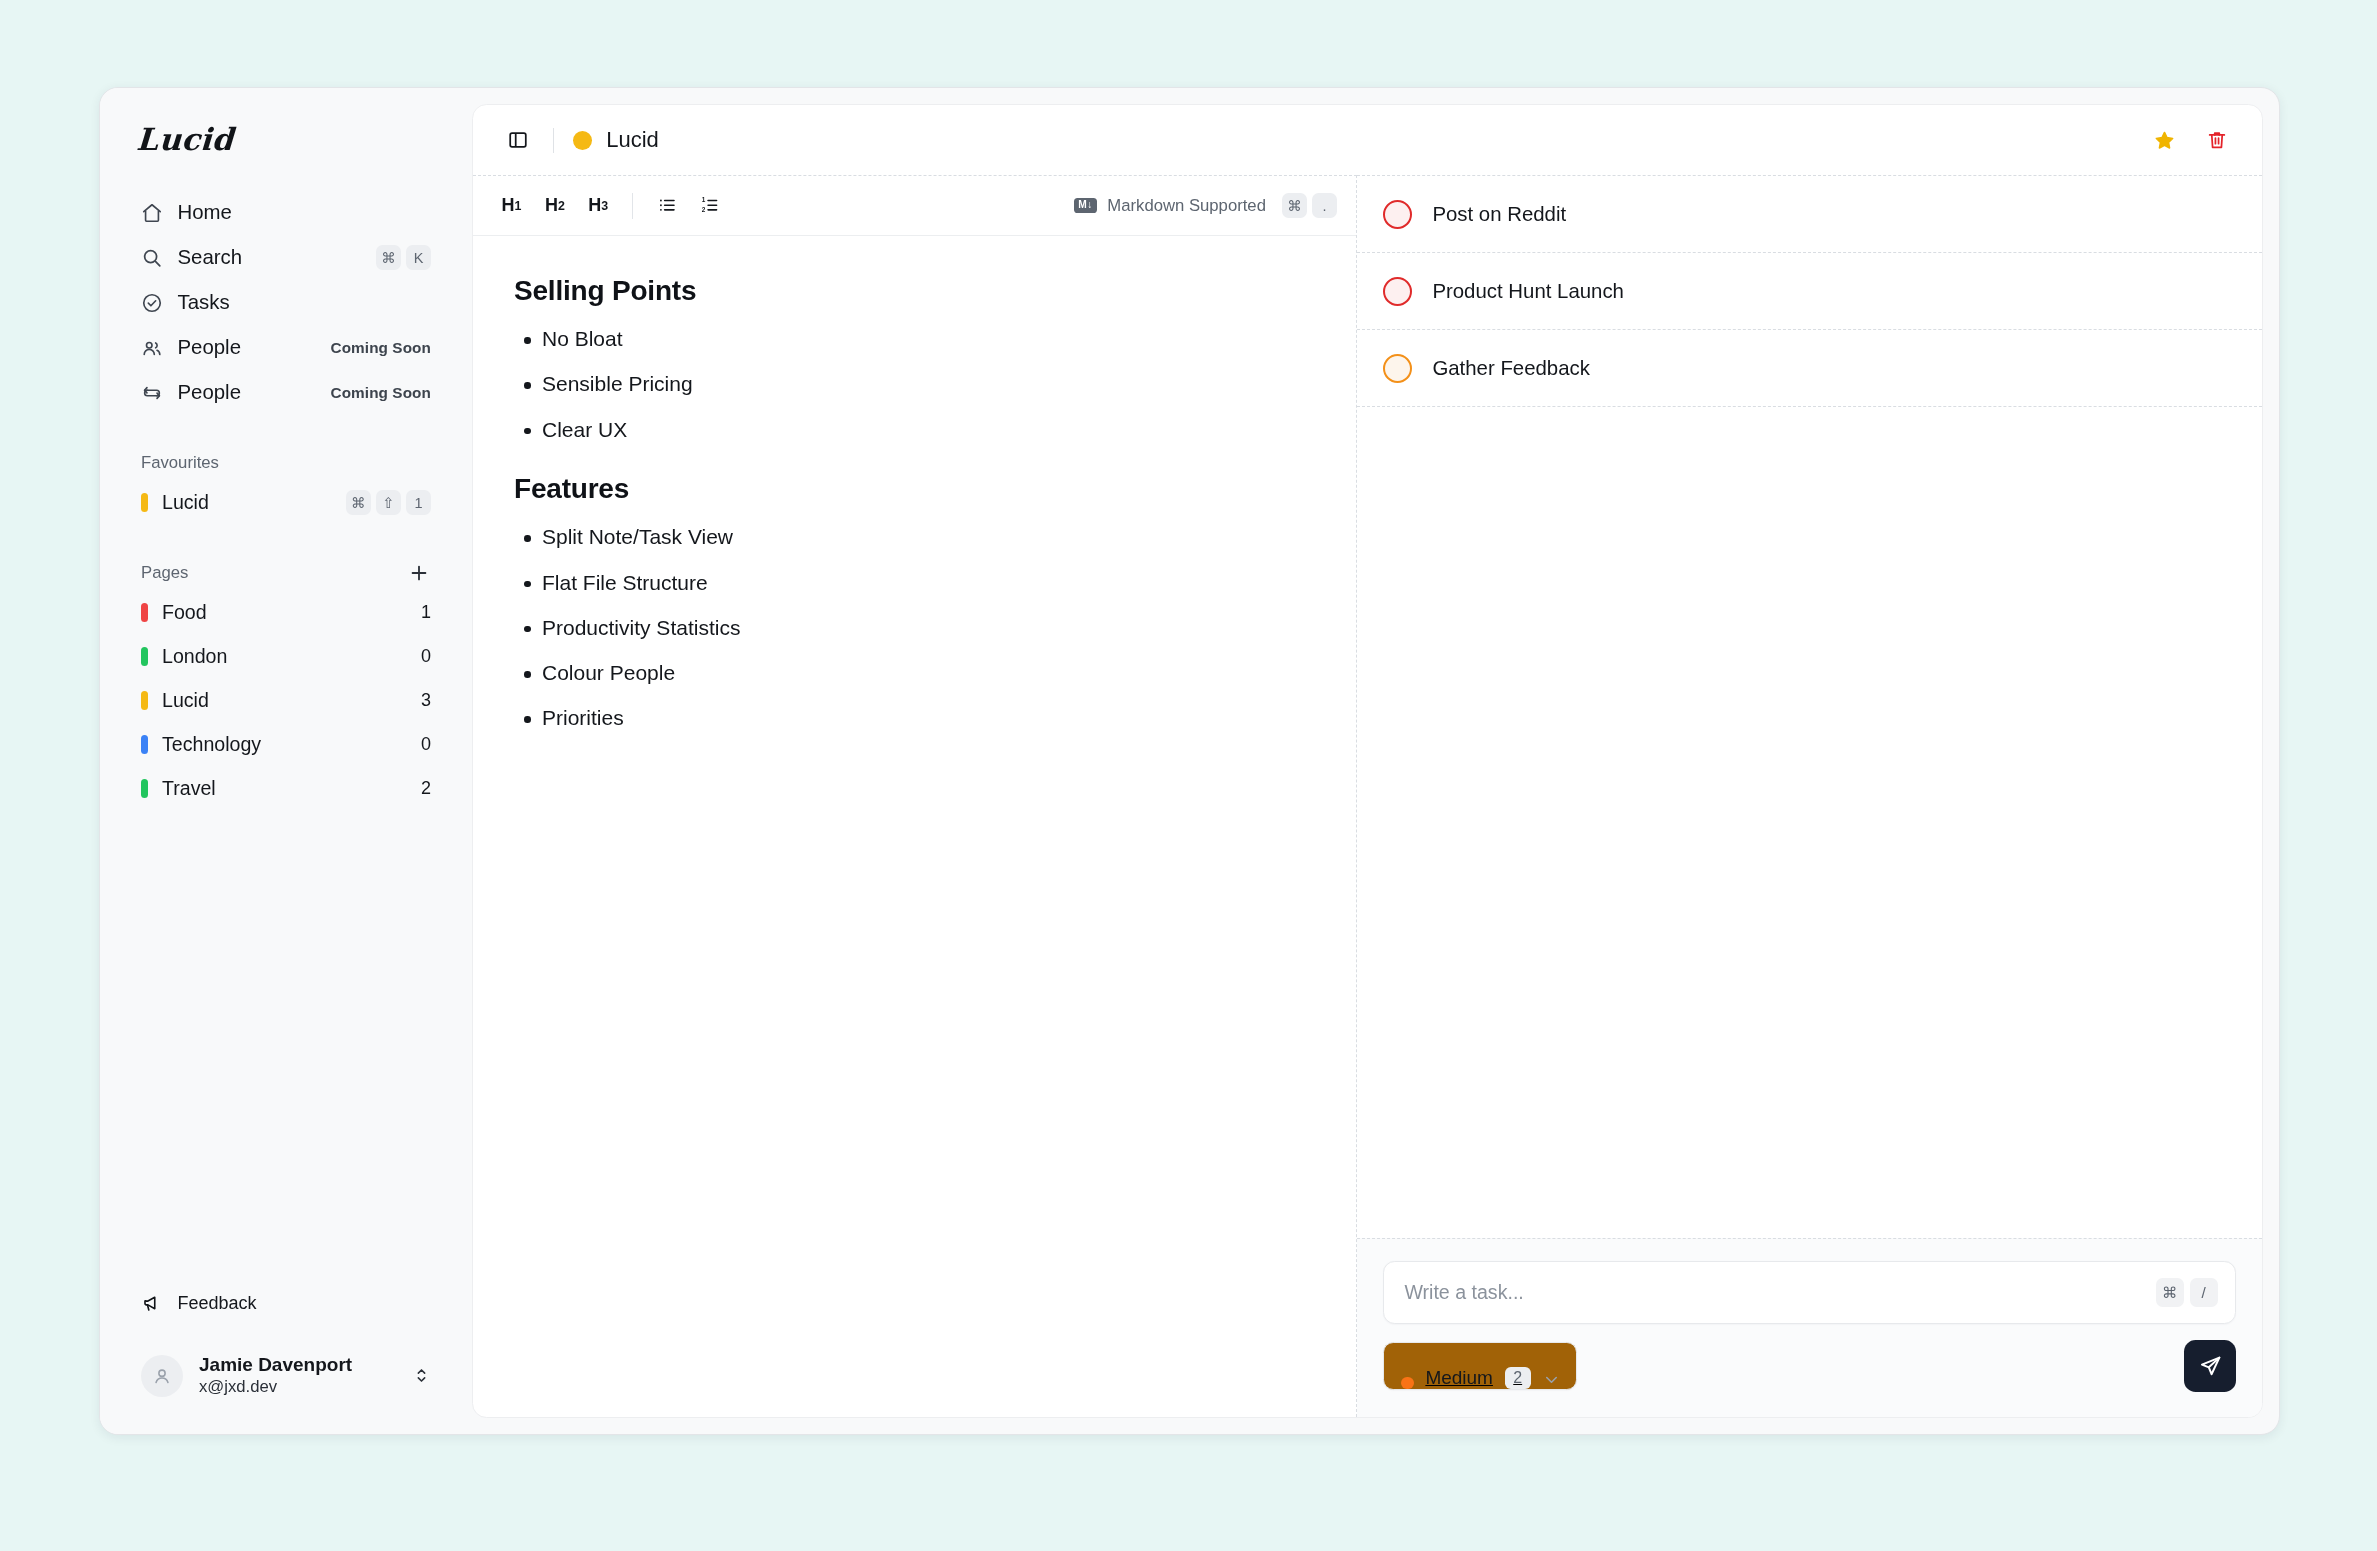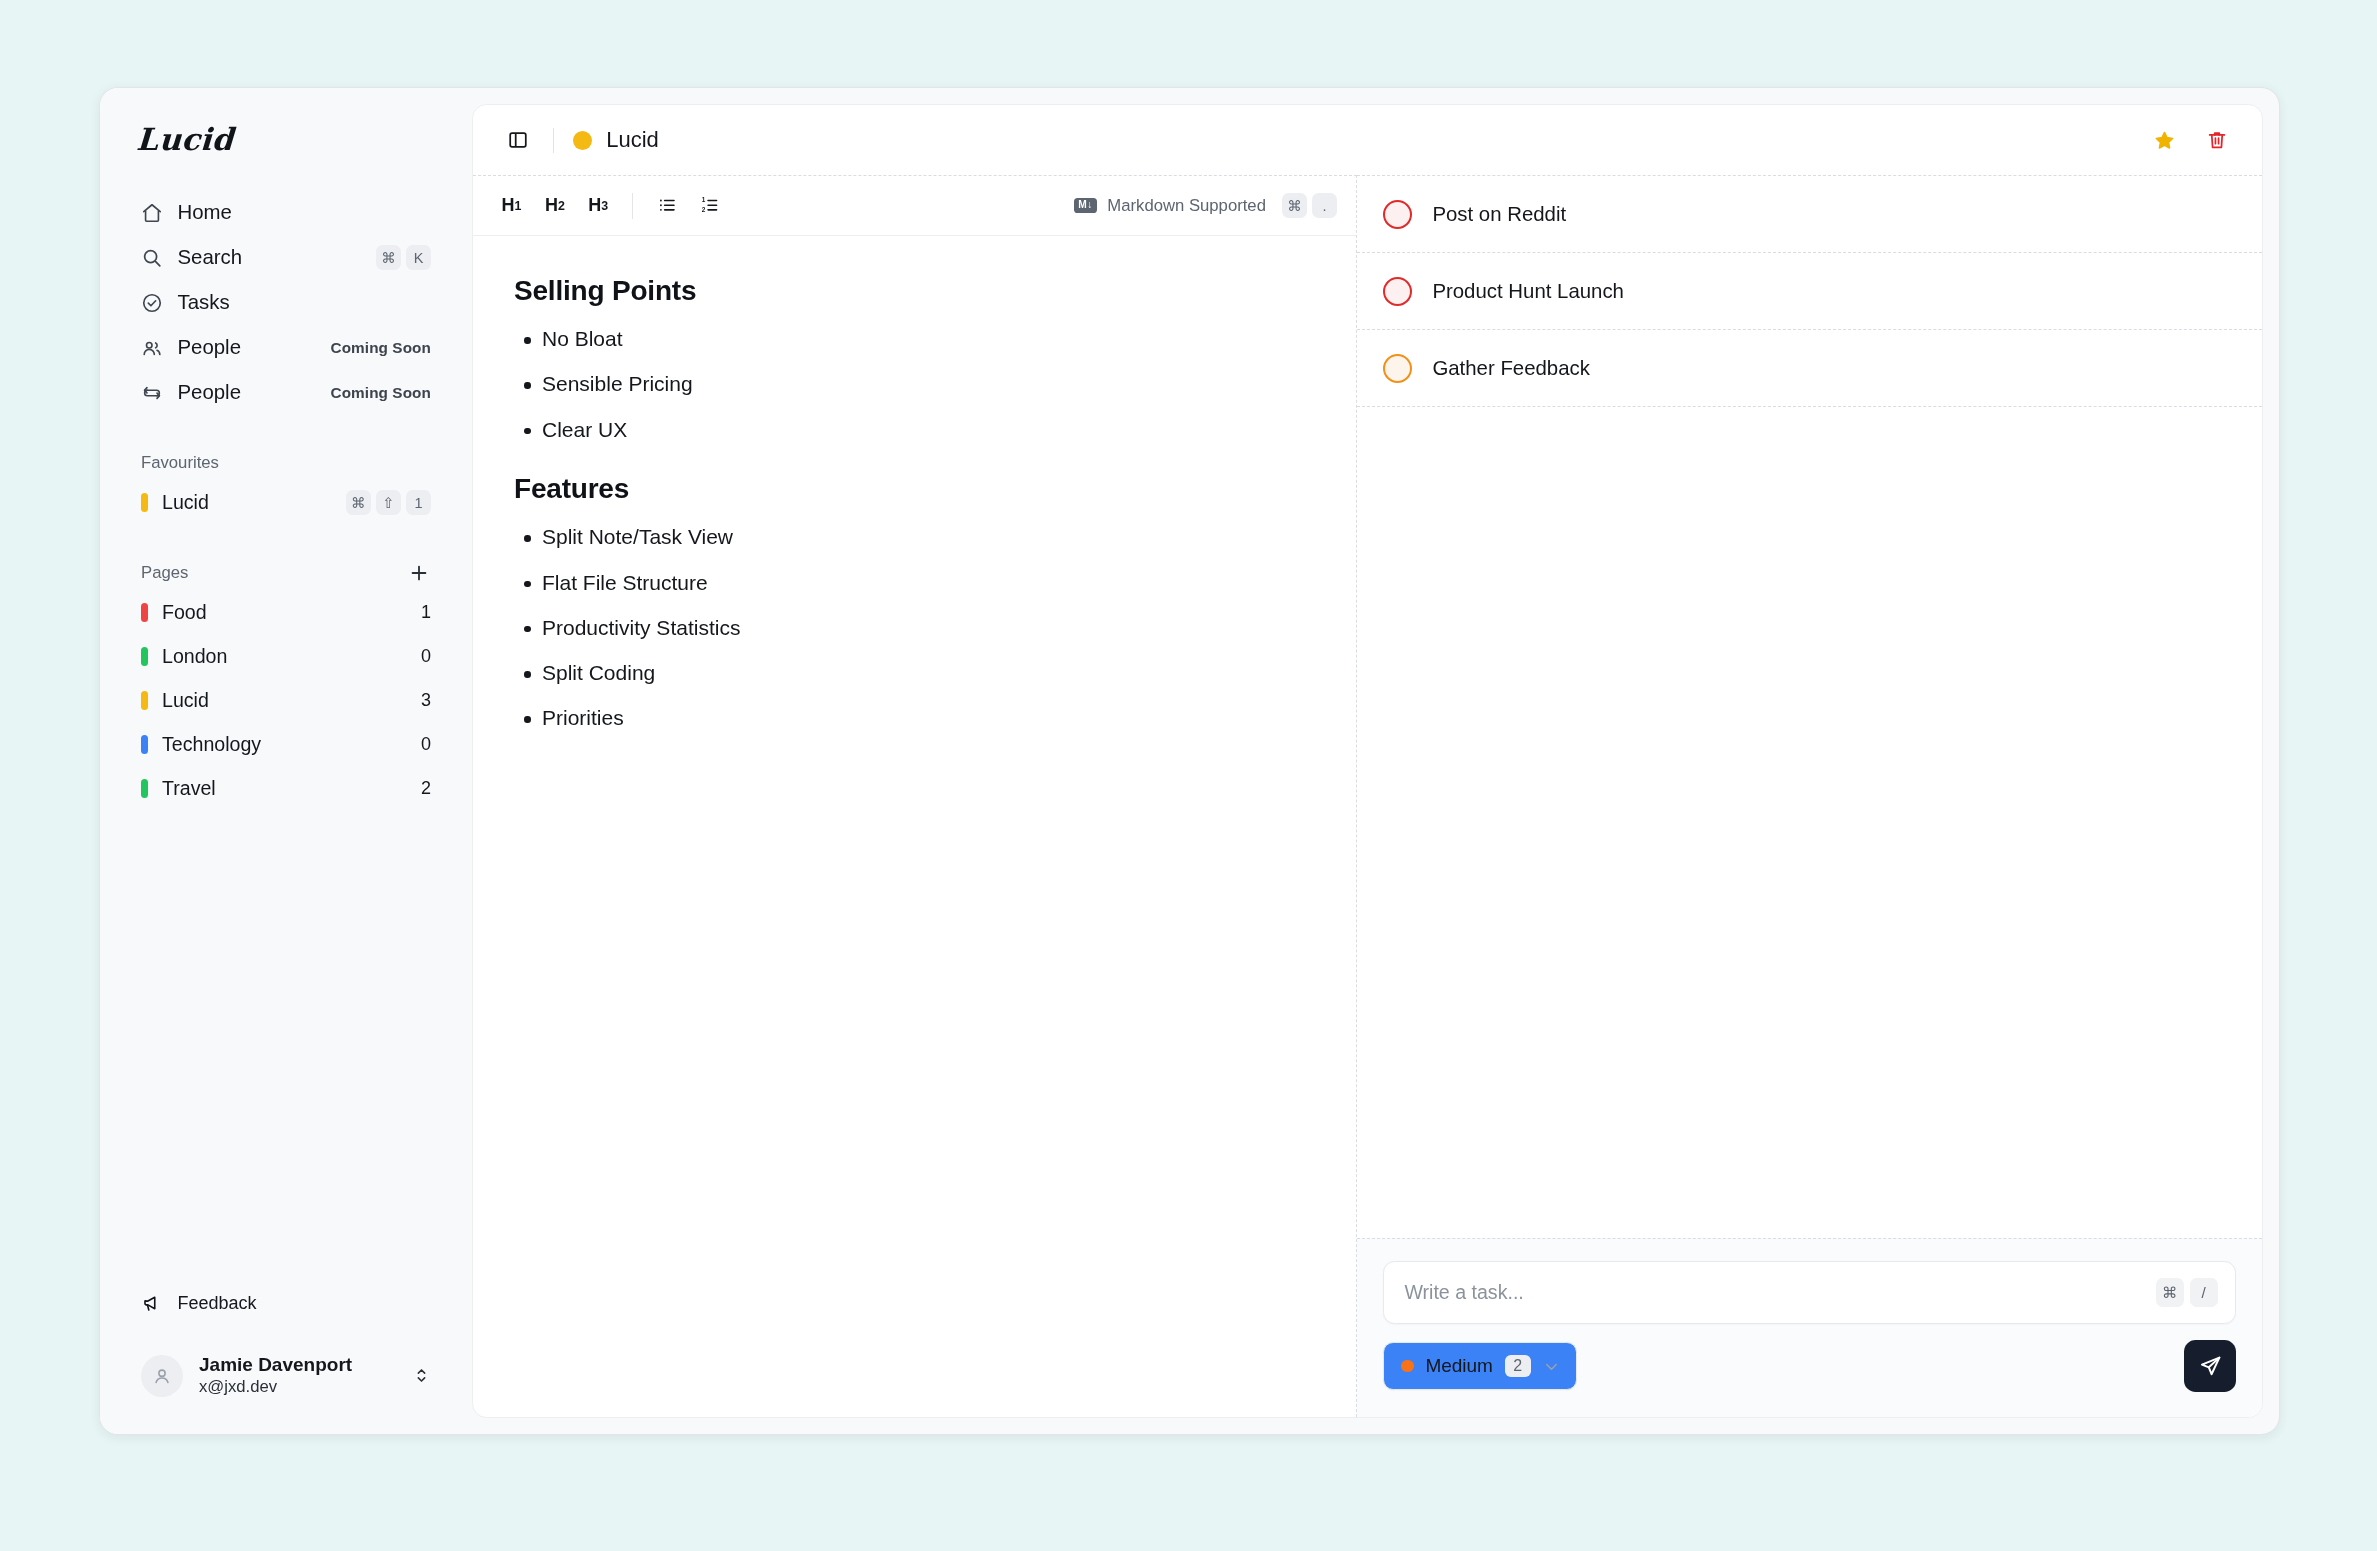--- a/index.html
+++ b/index.html
@@ -282,28 +282,29 @@
     background: #f1f2f4; border-radius: 6.5px;
     display: flex; align-items: center; justify-content: center;
     font-size: 15.3px; color: #5d6570; padding: 0 6.5px;
   }
 
   .task-controls {
     margin-top: 16px;
     display: flex; align-items: center;
   }
   .prio-select {
-    display: flex; align-items: center; gap: 11.6px;
-    background: #3b82f6;
+    display: flex; align-items: flex-end; gap: 11.6px;
+    background: #a16207;
     border: 0.7px solid #e7e9ec;
     border-radius: 10.2px;
     height: 48px;
     padding: 0 14.5px 0 17.4px;
     cursor: pointer;
     box-shadow: 0 0.7px 1.5px rgba(20,30,50,.03);
+    text-decoration: underline;
   }
   .prio-dot { width: 12.4px; height: 12.4px; border-radius: 50%; background: #f97316; }
   .prio-label { font-size: 19px; color: #14171c; }
   .prio-num {
     background: #eceef1; color: #5d6570;
     border-radius: 5.8px; font-size: 16px;
     padding: 2.2px 8.7px;
   }
   .chev { color: #9aa1ab; display: flex; }
   .ctrl-spacer { flex: 1; }
@@ -542,21 +543,21 @@
           <ul class="note-ul">
             <li>No Bloat</li>
             <li>Sensible Pricing</li>
             <li>Clear UX</li>
           </ul>
           <h2 class="note-h2 second">Features</h2>
           <ul class="note-ul">
             <li>Split Note/Task View</li>
             <li>Flat File Structure</li>
             <li>Productivity Statistics</li>
-            <li>Split Coding</li>
+            <li>Colour People</li>
             <li>Priorities</li>
           </ul>
         </div>
       </div>
 
       <div class="task-pane">
 
         <div class="task-list">
           <div class="task-row">
             <span class="task-check"></span>

